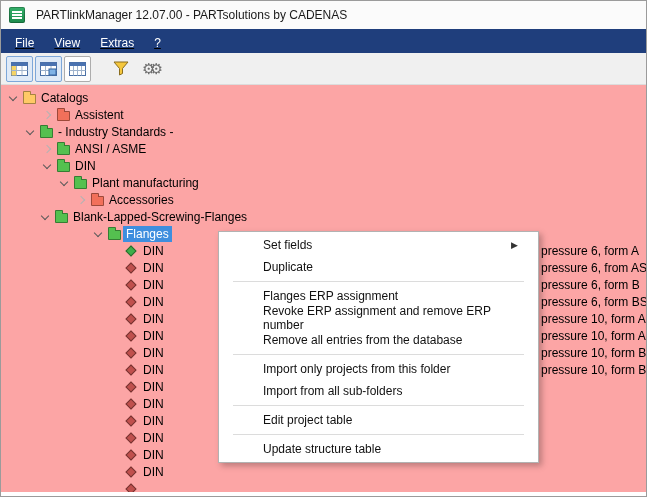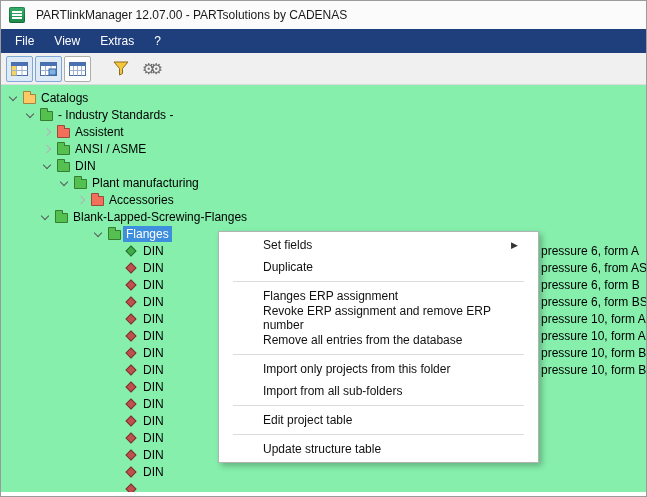--- a/index.html
+++ b/index.html
@@ -30,22 +30,23 @@
   .appicon::before {
     content:""; position:absolute; left:3px; right:3px; top:4px; height:2px;
     background:#fff; box-shadow: 0 3px 0 #fff, 0 6px 0 #fff;
   }
   .title { font-size: 12px; color: #1a1a1a; white-space: nowrap; }
 
   
   .menubar {
     height: 24px;
     background: var(--menubar-bg, #1f3e7c);
-    display: flex; align-items: center;
+    display: flex; align-items: flex-end;
     padding-left: 4px;
+    text-decoration: underline;
   }
   .mbi {
     color: #ffffff; font-size: 12px;
     padding: 3px 10px; cursor: default; white-space: nowrap;
   }
 
   
   .toolbar {
     height: 32px;
     background: var(--toolbar-bg, #f0f0f0);
@@ -60,21 +61,21 @@
   }
   .tbtn.framed { border-color: #adadad; background: #fdfdfd; }
   .tbtn.active { border-color: #7da7d9; background: #dfeaf7; }
   .tbtn.gap { margin-left: 14px; }
   .gears { font-size: 15px; color: #6e6e6e; line-height: 1; letter-spacing: -6px; }
 
   
   .treearea {
     position: relative;
     height: 407px;
-    background: #86efac;
+    background: #fca5a5;
     padding-top: 4px;
     overflow: hidden;
     font-size: 12px;
   }
   .trow {
     height: 17px;
     display: flex; align-items: center;
     position: relative;
     white-space: nowrap;
   }
@@ -191,38 +192,38 @@
     <div class="trow" style="padding-left:4px">
       <span class="chevbox">
           <span class="chev"></span>
         </span>
       <span class="iconbox">
           <span class="folder f-yellow"></span>
         </span>
       <span class="lbl">Catalogs</span>
     </div>
 
+    <div class="trow" style="padding-left:38px">
+      <span class="chevbox">
+          <span class="chev collapsed"></span>
+        </span>
+      <span class="iconbox">
+          <span class="folder f-red"></span>
+        </span>
+      <span class="lbl">Assistent</span>
+    </div>
+
     <div class="trow" style="padding-left:21px">
       <span class="chevbox">
           <span class="chev"></span>
         </span>
       <span class="iconbox">
           <span class="folder f-green"></span>
         </span>
       <span class="lbl">- Industry Standards -</span>
-    </div>
-
-    <div class="trow" style="padding-left:38px">
-      <span class="chevbox">
-          <span class="chev collapsed"></span>
-        </span>
-      <span class="iconbox">
-          <span class="folder f-red"></span>
-        </span>
-      <span class="lbl">Assistent</span>
     </div>
 
     <div class="trow" style="padding-left:38px">
       <span class="chevbox">
           <span class="chev collapsed"></span>
         </span>
       <span class="iconbox">
           <span class="folder f-green"></span>
         </span>
       <span class="lbl">ANSI / ASME</span>

